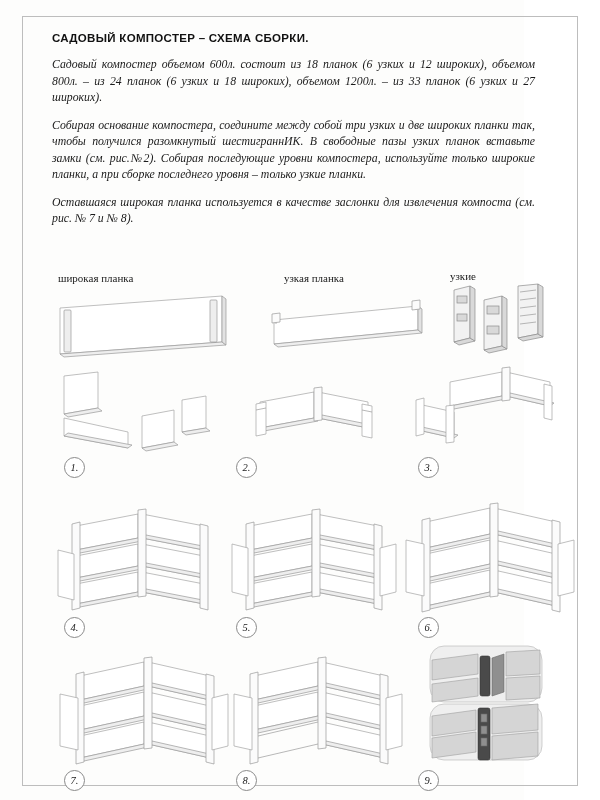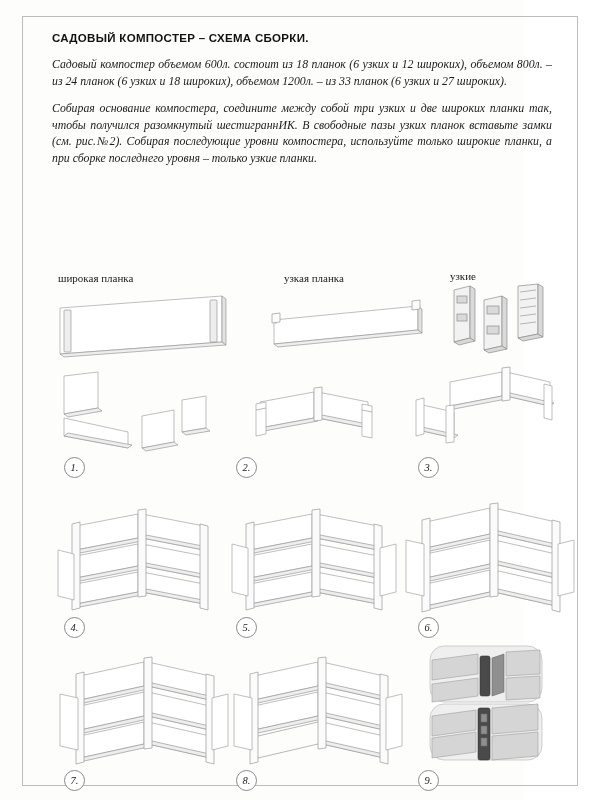--- a/index.html
+++ b/index.html
@@ -42,21 +42,21 @@
     letter-spacing: 0.3px;
     color: #111;
     margin: 0 0 12px 0;
   }
   .para {
     font-family: "Liberation Serif", serif;
     font-style: italic;
     font-size: 11.8px;
     line-height: 16.5px;
     text-align: justify;
-    margin: 0 0 11px 0;
+    margin: 0 17px 11px 0;
     color: #1b1b1b;
   }
 
   
   .figures {
     position: absolute;
     left: 40px;
     top: 272px;
     width: 524px;
     height: 500px;
@@ -100,20 +100,21 @@
 </head>
 <body>
 
 <div class="page">
   <div class="sheet-border"></div>
 
   <div class="content">
     <h1 class="title">САДОВЫЙ КОМПОСТЕР – СХЕМА СБОРКИ.</h1>
     <p class="para">Садовый компостер объемом 600л. состоит из 18 планок (6 узких и 12 широких), объемом 800л. – из 24 планок (6 узких и 18 широких), объемом 1200л. – из 33 планок (6 узких и 27 широких).</p>
     <p class="para">Собирая основание компостера, соедините между собой три узких и две широких планки так, чтобы получился разомкнутый шестиграннИК. В свободные пазы узких планок вставьте замки (см. рис.№2). Собирая последующие уровни компостера, используйте только широкие планки, а при сборке последнего уровня – только узкие планки.</p>
+    <p class="para">Оставшаяся широкая планка используется в качестве заслонки для извлечения компоста (см. рис. № 7 и № 8).</p>
   </div>
 
   <div class="figures">
 
     <div class="caption" style="left:18px; top:0px;">широкая планка</div>
     <div class="caption" style="left:232px; top:0px;margin-left:12px;">узкая планка</div>
     <div class="caption" style="left:410px; top:-2px;">узкие</div>
 
     <div class="fig" style="left:14px; top:18px;">
       <svg width="180" height="70" viewBox="0 0 180 70">

